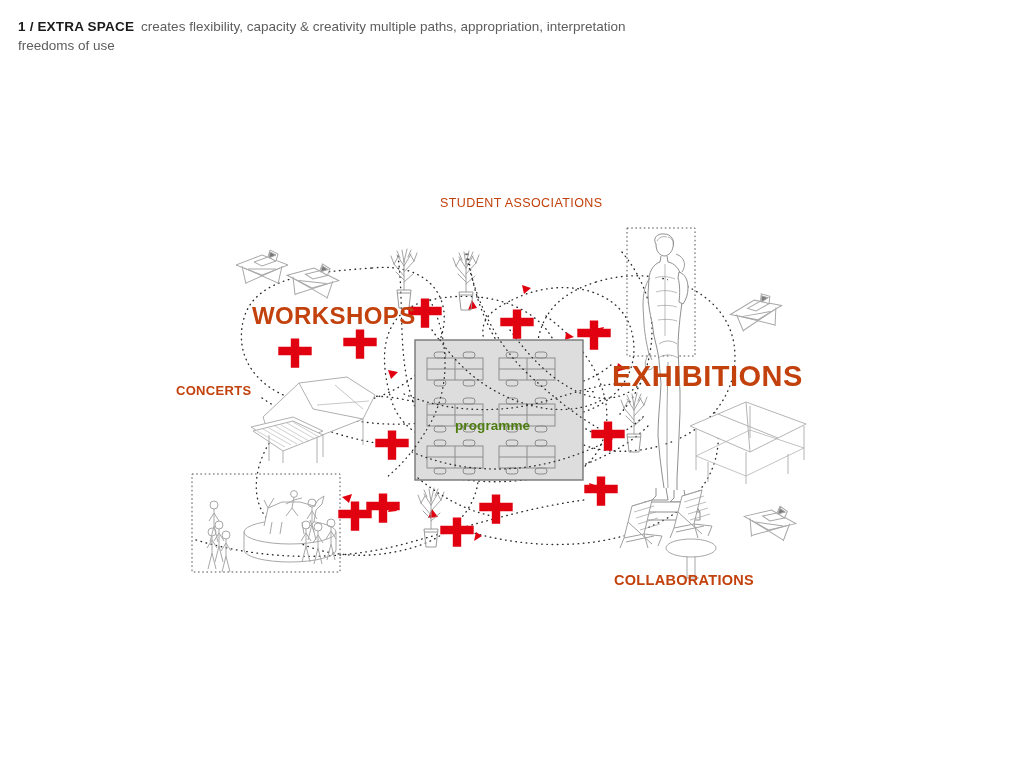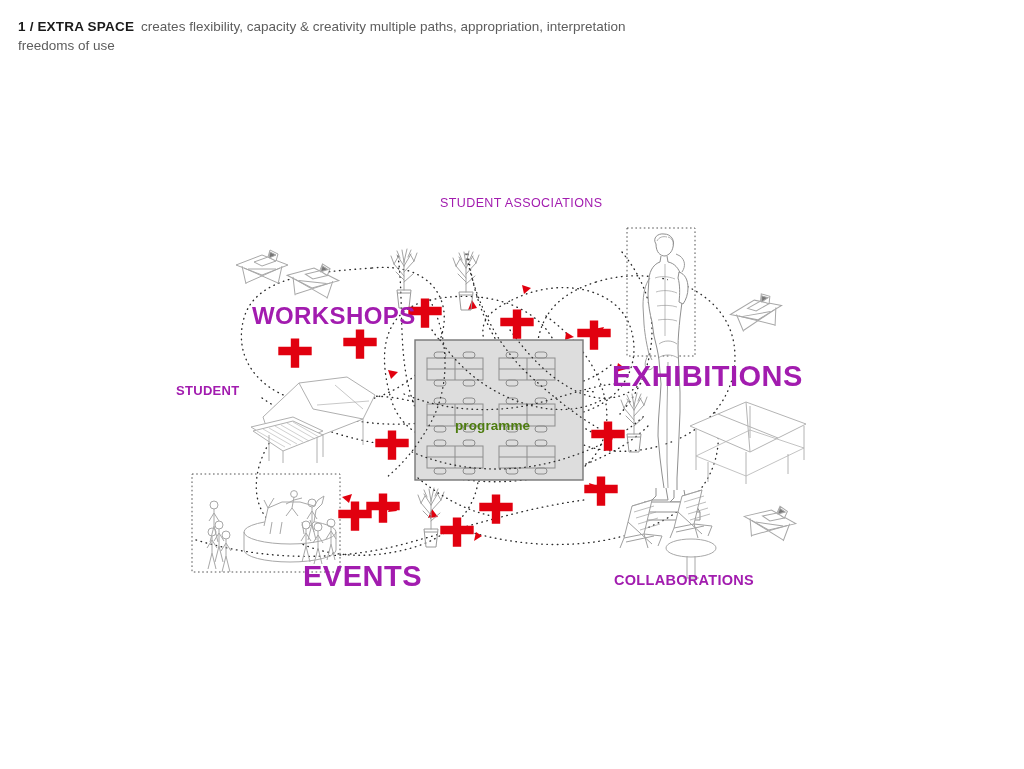--- a/index.html
+++ b/index.html
@@ -17,21 +17,21 @@
     font-size:13.5px;line-height:19px;color:#555555;
   }
   #header .strong{font-weight:bold;color:#1a1a1a;letter-spacing:.2px;}
   #header .sub{color:#5d5d5d;}
   #header .spacer{display:inline-block;width:7px;}
 
   
   #canvas{position:absolute;left:0;top:0;width:1024px;height:769px;}
 
   
-  .lbl{position:absolute;color:#a21caf;white-space:nowrap;letter-spacing:.2px;}
+  .lbl{position:absolute;color:#c2410c;white-space:nowrap;letter-spacing:.2px;}
   .lbl.xl{font-size:29px;font-weight:bold;letter-spacing:.5px;}
   .lbl.lg{font-size:24px;font-weight:bold;letter-spacing:.4px;margin-left:24px;}
   .lbl.md{font-size:14.5px;font-weight:bold;letter-spacing:.3px;}
   .lbl.sm{font-size:12.5px;font-weight:normal;letter-spacing:.4px;}
   .lbl.smb{font-size:13px;font-weight:bold;letter-spacing:.3px;}
 
   #lbl-workshops{left:228px;top:302px;}
   #lbl-student{left:440px;top:196px;}
   #lbl-exhibitions{left:612px;top:360px;}
   #lbl-concerts{left:176px;top:383px;}
@@ -307,19 +307,18 @@
       <use href="#g-plus" x="355" y="514"></use>
       <use href="#g-plus" x="383" y="506"></use>
       <use href="#g-plus" x="457" y="530"></use>
       <use href="#g-plus" x="496" y="507"></use>
     </g>
   </svg>
 
   <div class="lbl lg" id="lbl-workshops">WORKSHOPS</div>
   <div class="lbl sm" id="lbl-student">STUDENT ASSOCIATIONS</div>
   <div class="lbl xl" id="lbl-exhibitions">EXHIBITIONS</div>
-  <div class="lbl smb" id="lbl-concerts">STUDENT</div>
-  <div class="lbl xl" id="lbl-events">EVENTS</div>
+  <div class="lbl smb" id="lbl-concerts">CONCERTS</div>
   <div class="lbl md" id="lbl-collab">COLLABORATIONS</div>
 
   <div id="lbl-programme">programme</div>
 
 </div>
 
 </body></html>

